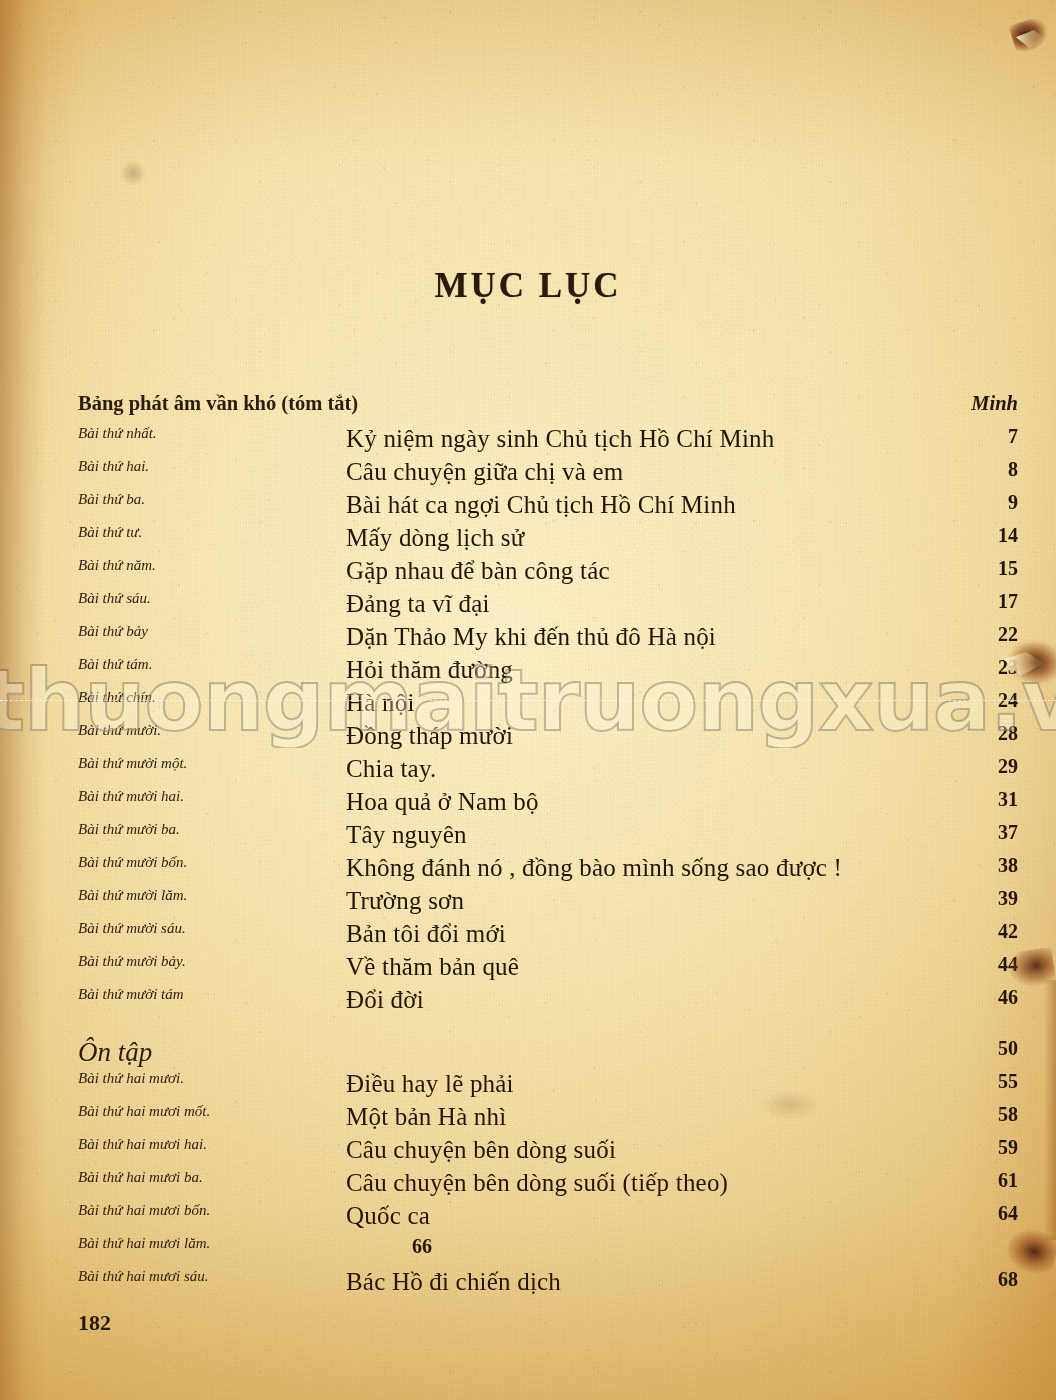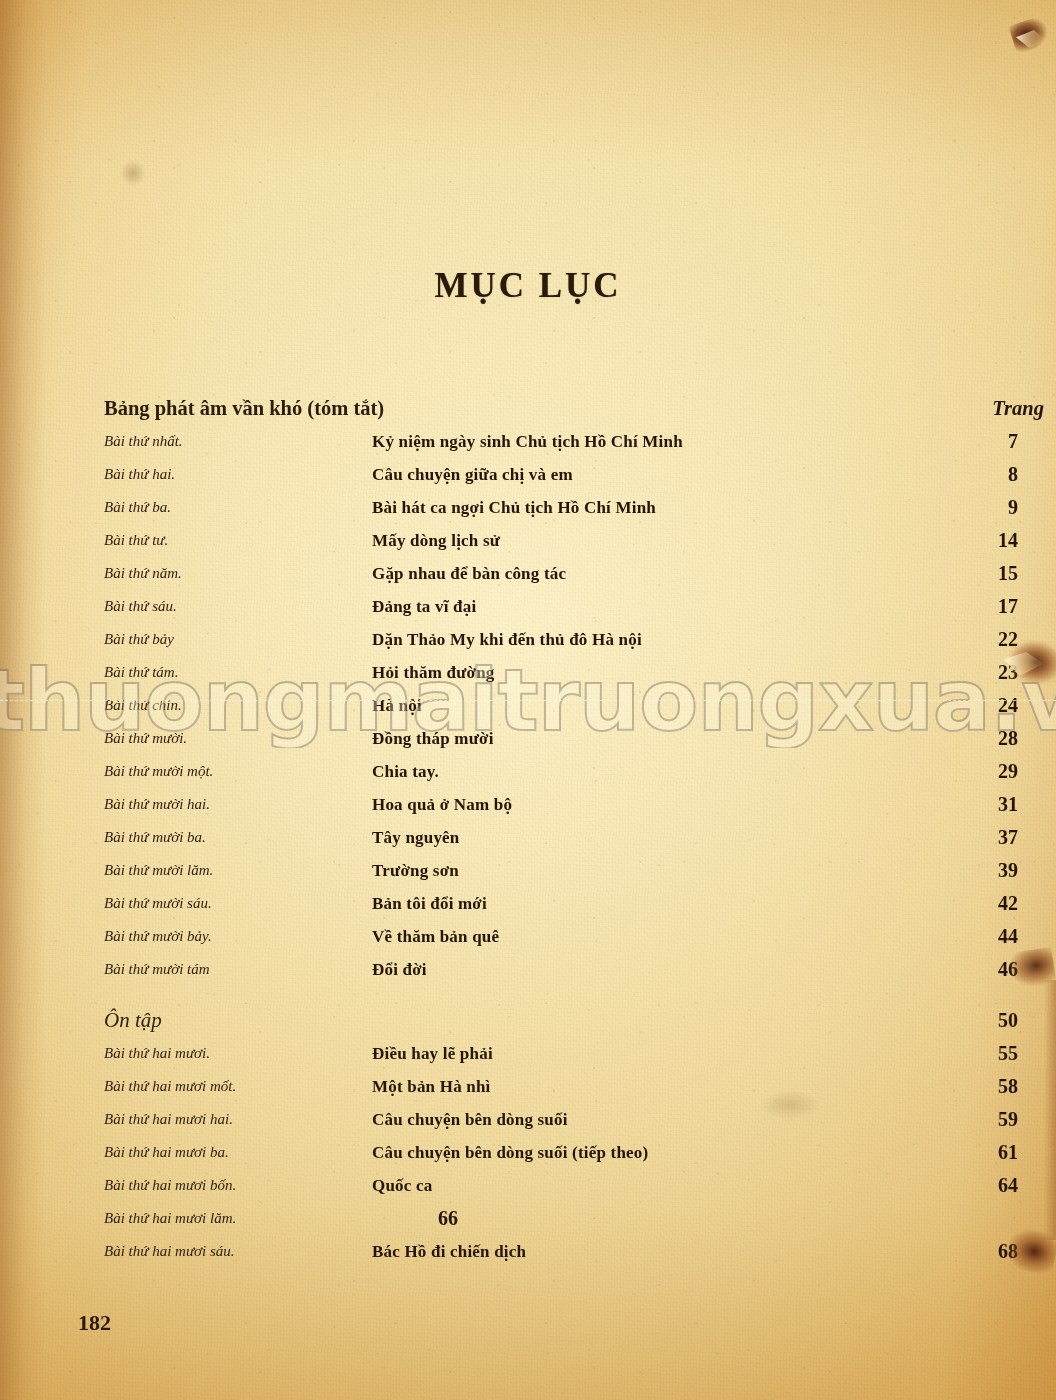--- a/index.html
+++ b/index.html
@@ -80,38 +80,37 @@
 
   
   #toc {
     position: absolute;
     top: 392px;
     left: 78px;
     width: 940px;
   }
   .row {
     display: flex;
-    align-items: center;
+    align-items: flex-start;
     height: 33px;
-    margin-left: 26px;
   }
   .row.spacer-before { margin-top: 18px; }
 
   .c-label {
     width: 268px;
     flex: 0 0 268px;
     font-style: italic;
     font-size: 15px;
     color: #2d1d0d;
     white-space: nowrap;
   }
   .c-title {
     flex: 1 1 auto;
-    font-size: 17px;
-    font-weight: 700;
+    font-size: 25px;
+    font-weight: 400;
     color: #241507;
     white-space: nowrap;
     letter-spacing: 0.2px;
   }
   .c-page {
     width: 86px;
     flex: 0 0 86px;
     text-align: right;
     font-size: 20px;
     font-weight: 700;
@@ -132,21 +131,21 @@
     font-size: 20.5px;
     width: 380px;
     flex: 0 0 380px;
     text-align: right;
     padding-right: 0px;
   }
 
   
   .row.section .c-label {
     font-style: italic;
-    font-size: 21px;
+    font-size: 27px;
   }
 
   
   #folio {
     position: absolute;
     left: 78px;
     top: 1310px;
     font-size: 22px;
     font-weight: 700;
     color: #2b1b0c;
@@ -250,21 +249,21 @@
   <div id="fold-line"></div>
 
   <div class="content">
 
     <div id="title">MỤC LỤC</div>
 
     <div id="toc">
 
       <div class="row header">
         <div class="c-label">Bảng phát âm vần khó (tóm tắt)</div>
-        <div class="c-page">Trang</div>
+        <div class="c-page">Minh</div>
       </div>
 
       <div id="entries-1">
           <div class="row">
             <div class="c-label">Bài thứ nhất.</div>
             <div class="c-title">Kỷ niệm ngày sinh Chủ tịch Hồ Chí Minh</div>
             <div class="c-page">7</div>
           </div>
           <div class="row">
             <div class="c-label">Bài thứ hai.</div>
@@ -318,20 +317,25 @@
           </div>
           <div class="row">
             <div class="c-label">Bài thứ mười hai.</div>
             <div class="c-title">Hoa quả ở Nam bộ</div>
             <div class="c-page">31</div>
           </div>
           <div class="row">
             <div class="c-label">Bài thứ mười ba.</div>
             <div class="c-title">Tây nguyên</div>
             <div class="c-page">37</div>
+          </div>
+          <div class="row">
+            <div class="c-label">Bài thứ mười bốn.</div>
+            <div class="c-title">Không đánh nó , đồng bào mình sống sao được !</div>
+            <div class="c-page">38</div>
           </div>
           <div class="row">
             <div class="c-label">Bài thứ mười lăm.</div>
             <div class="c-title">Trường sơn</div>
             <div class="c-page">39</div>
           </div>
           <div class="row">
             <div class="c-label">Bài thứ mười sáu.</div>
             <div class="c-title">Bản tôi đổi mới</div>
             <div class="c-page">42</div>

